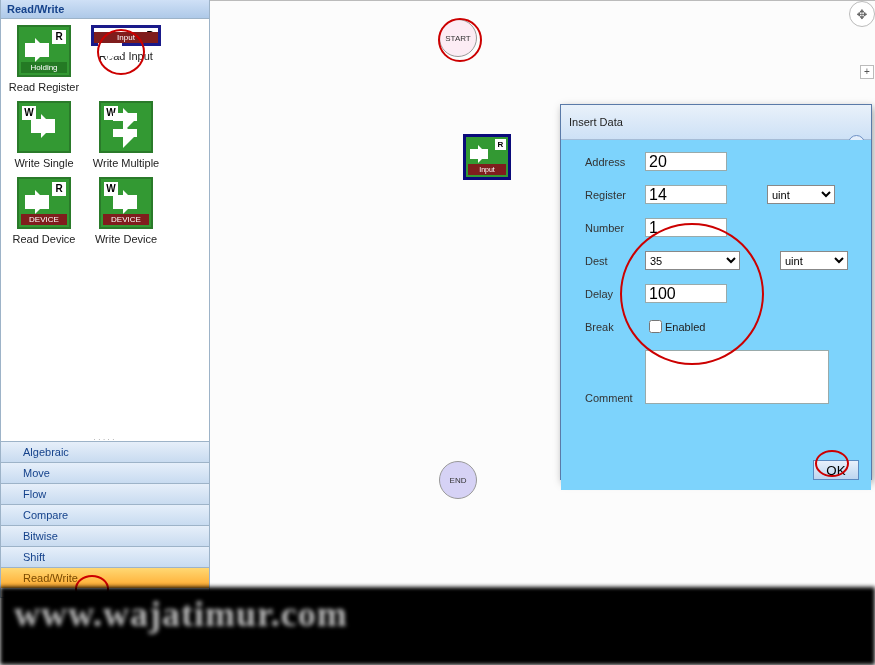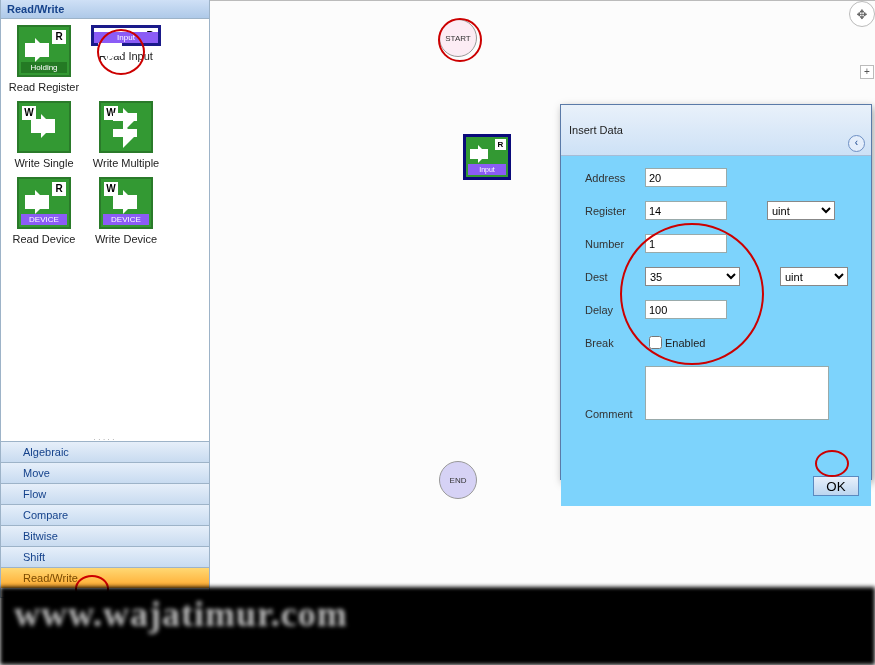--- a/index.html
+++ b/index.html
@@ -9,40 +9,40 @@
 .tool-row{display:flex;margin-bottom:8px}
 .tool-cell{width:82px;text-align:center}
 .tool-icon{display:inline-block;width:50px;height:48px;background:#339933;border:2px solid #2a7a2a;position:relative;margin:0 auto}
 .tool-icon.sel{outline:3px solid #1a1a8a;outline-offset:-3px}
 .tool-label{margin-top:2px}
 .arrow-rt{position:absolute;left:6px;top:16px;width:24px;height:14px;background:#fff}
 .arrow-rt:after{content:"";position:absolute;right:-10px;top:-5px;border:12px solid transparent;border-left-color:#fff}
 .badge-r{position:absolute;top:3px;right:3px;width:14px;height:14px;background:#fff;color:#000;font-weight:bold;font-size:10px;line-height:14px;text-align:center}
 .badge-w{position:absolute;top:3px;left:3px;width:14px;height:14px;background:#fff;color:#000;font-weight:bold;font-size:10px;line-height:14px;text-align:center}
 .strip{position:absolute;bottom:2px;left:2px;right:2px;height:11px;line-height:11px;text-align:center;font-size:8px;color:#fff;background:#247a24}
-.strip.dark{background:#8b5cf6}
+.strip.dark{background:#7f1d1d}
 .dragger{height:6px;text-align:center;color:#aaa;font-size:8px;letter-spacing:2px}
 .cat-item{padding:4px 22px;border-top:1px solid #9db3c8;background:linear-gradient(#e6effa,#c8dbf0);color:#15428b;cursor:pointer}
 .cat-item.active{background:linear-gradient(#ffd873,#ffa92e);color:#7a4a00}
 
 #canvas{position:absolute;left:210px;top:0;right:0;height:598px;background-color:#fcfcfc;background-image:radial-gradient(#ccc 0.5px,transparent 0.5px);background-size:6px 6px;border-top:1px solid #bbb}
 .node-start,.node-end{position:absolute;width:36px;height:36px;border-radius:50%;background:#fcecf4;border:1px solid #999;display:flex;align-items:center;justify-content:center;font-size:8px;color:#333}
 .node-start{left:229px;top:18px}
 .node-end{left:229px;top:460px;background:#d6d2f5}
 .canvas-block{position:absolute;left:253px;top:133px;width:42px;height:40px;border:3px solid #0a0a7a;background:#339933}
 .canvas-block .arrow-rt{left:4px;top:12px;width:18px;height:10px}
 .canvas-block .arrow-rt:after{border-width:9px;right:-8px;top:-4px}
 .canvas-block .badge-r{top:2px;right:2px;width:11px;height:11px;font-size:8px;line-height:11px}
 
 #dialog{position:absolute;left:560px;top:104px;width:310px;height:374px;background:#f0f0f0;border:1px solid #5a7aa8;box-shadow:2px 3px 8px rgba(0,0,0,.35)}
-#dlg-title{background:linear-gradient(#e9f1fa,#cde1f6);padding:19px 8px;color:#222;border-bottom:1px solid #a6bcd6}
+#dlg-title{background:linear-gradient(#e9f1fa,#cde1f6);padding:11px 8px;color:#222;border-bottom:1px solid #a6bcd6}
 #dlg-body{position:relative;padding:12px 8px 8px 24px;background:#7dd3fc;height:330px}
 .row{display:flex;align-items:center;margin-bottom:14px}
 .row label{width:60px;color:#333}
-.inp{width:74px;height:17px;border:1px solid #9aa;background:#fff;padding:0 3px;font-size:11px}
+.inp{width:74px;height:17px;border:1px solid #9aa;background:#fff;padding:0 3px;font-size:16px}
 .sel{width:68px;height:19px;border:1px solid #888;background:#fff;font-size:11px}
 .comment-box{width:178px;height:48px;border:1px solid #9aa;background:#fff;resize:none}
 #ok-btn{position:absolute;right:12px;bottom:10px;width:46px;height:20px;border:1px solid #5a8ac0;background:linear-gradient(#e8f0fb,#bcd6f0);cursor:pointer}
 #desc-collapse{position:absolute;right:6px;top:30px;width:15px;height:15px;border:1px solid #6d8fc4;border-radius:50%;background:#e4eefb;text-align:center;line-height:13px;font-size:10px;color:#15428b}
 #desc-label{position:absolute;right:5px;top:54px;writing-mode:vertical-rl;color:#15428b;font-size:11px;letter-spacing:0.5px}
 
 .red-ring{position:absolute;border:2px solid #cc0000;border-radius:50%;pointer-events:none}
 .ring-start{left:438px;top:18px;width:40px;height:40px}
 .ring-input{left:97px;top:29px;width:44px;height:42px}
 .ring-fields{left:620px;top:223px;width:140px;height:138px}

